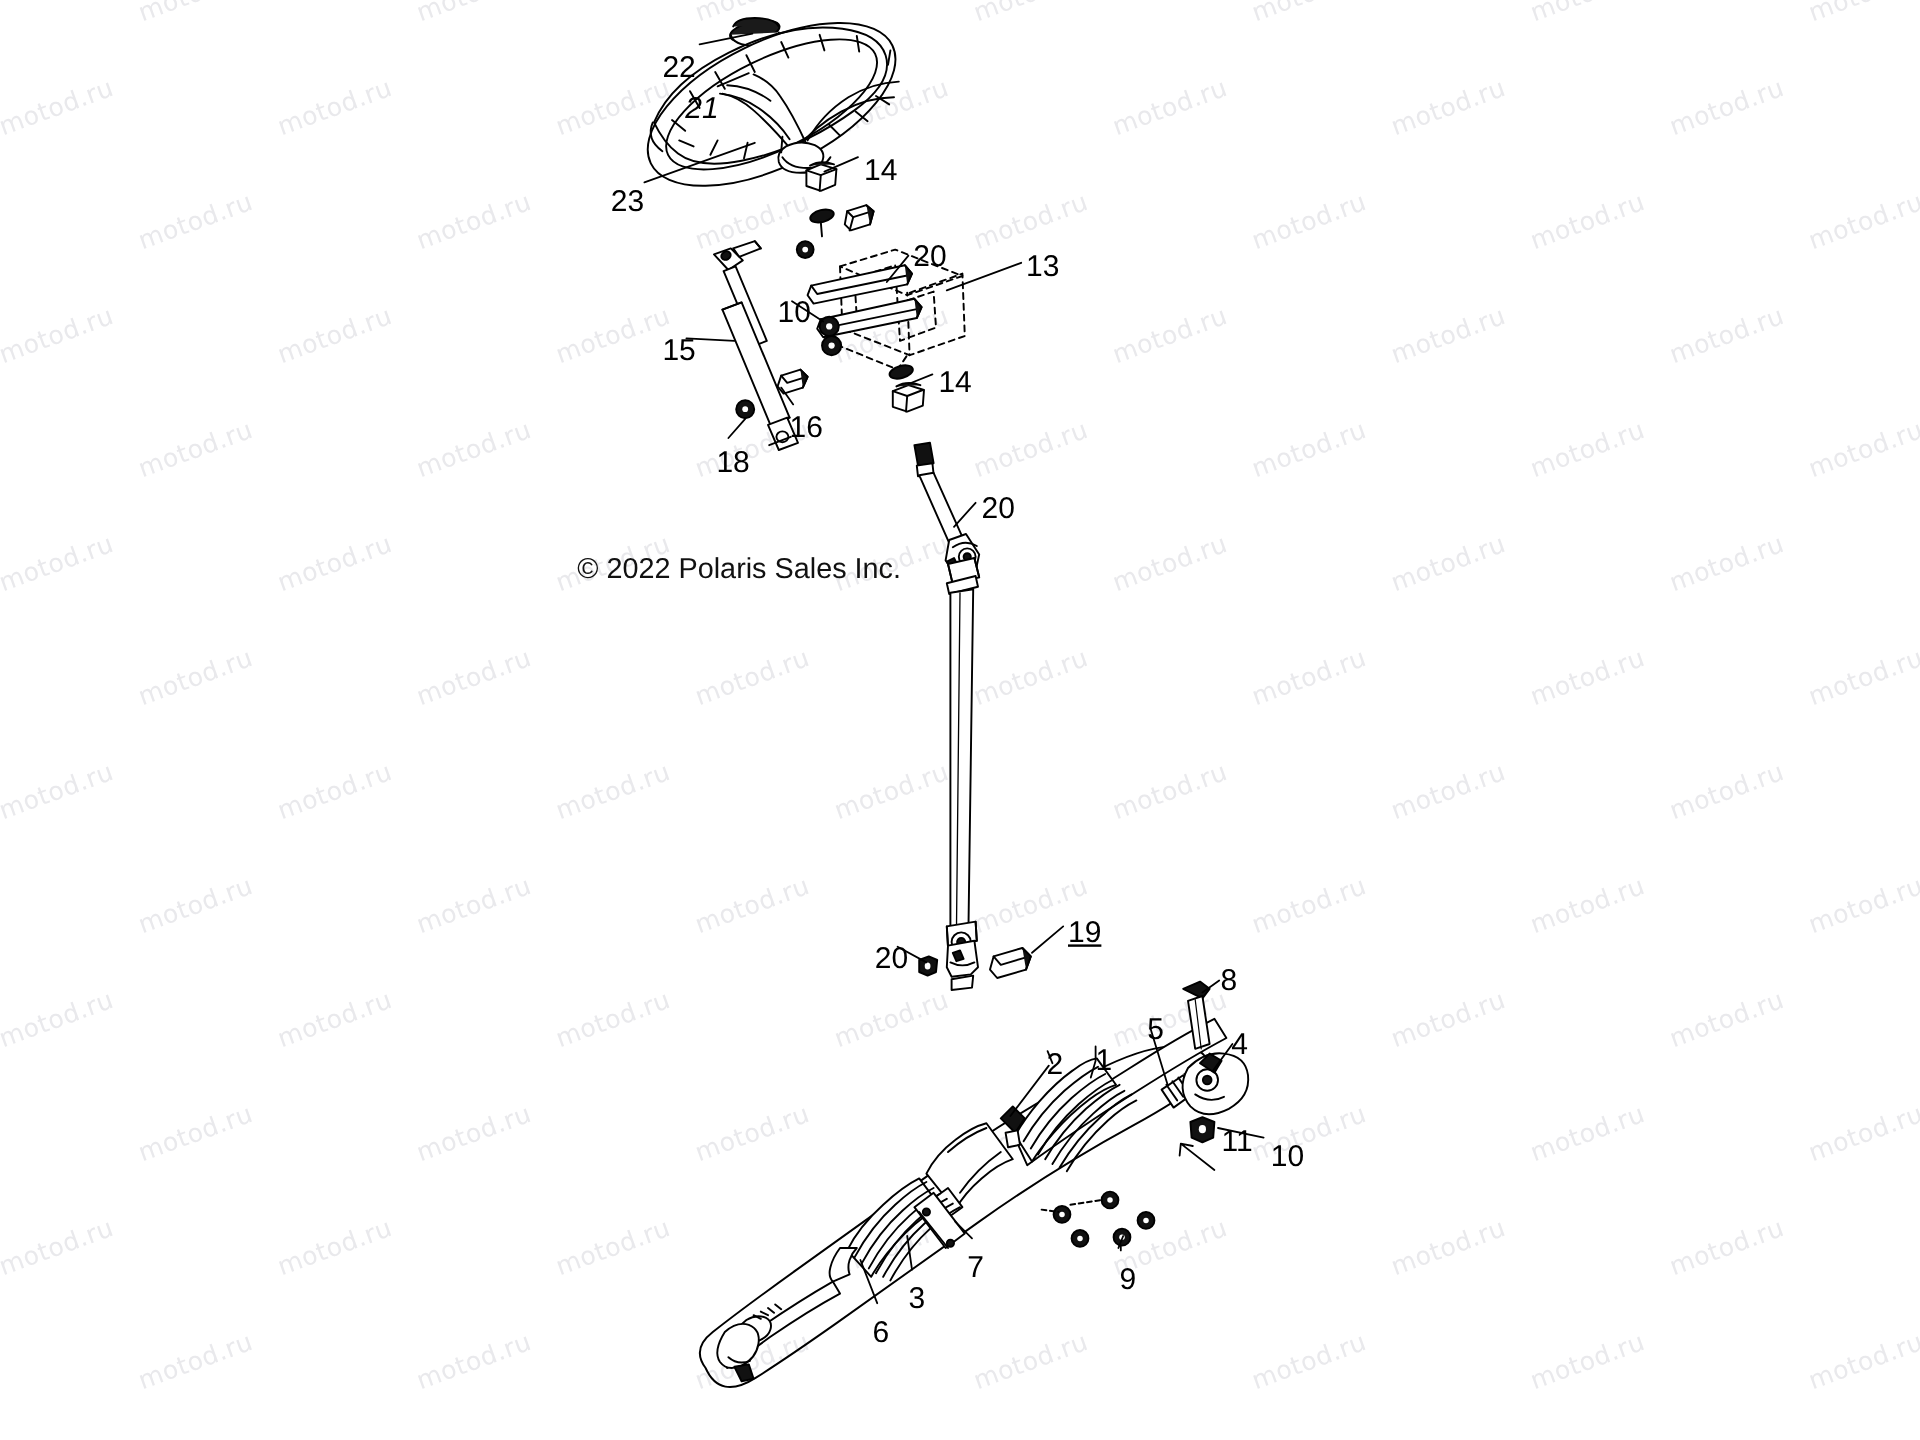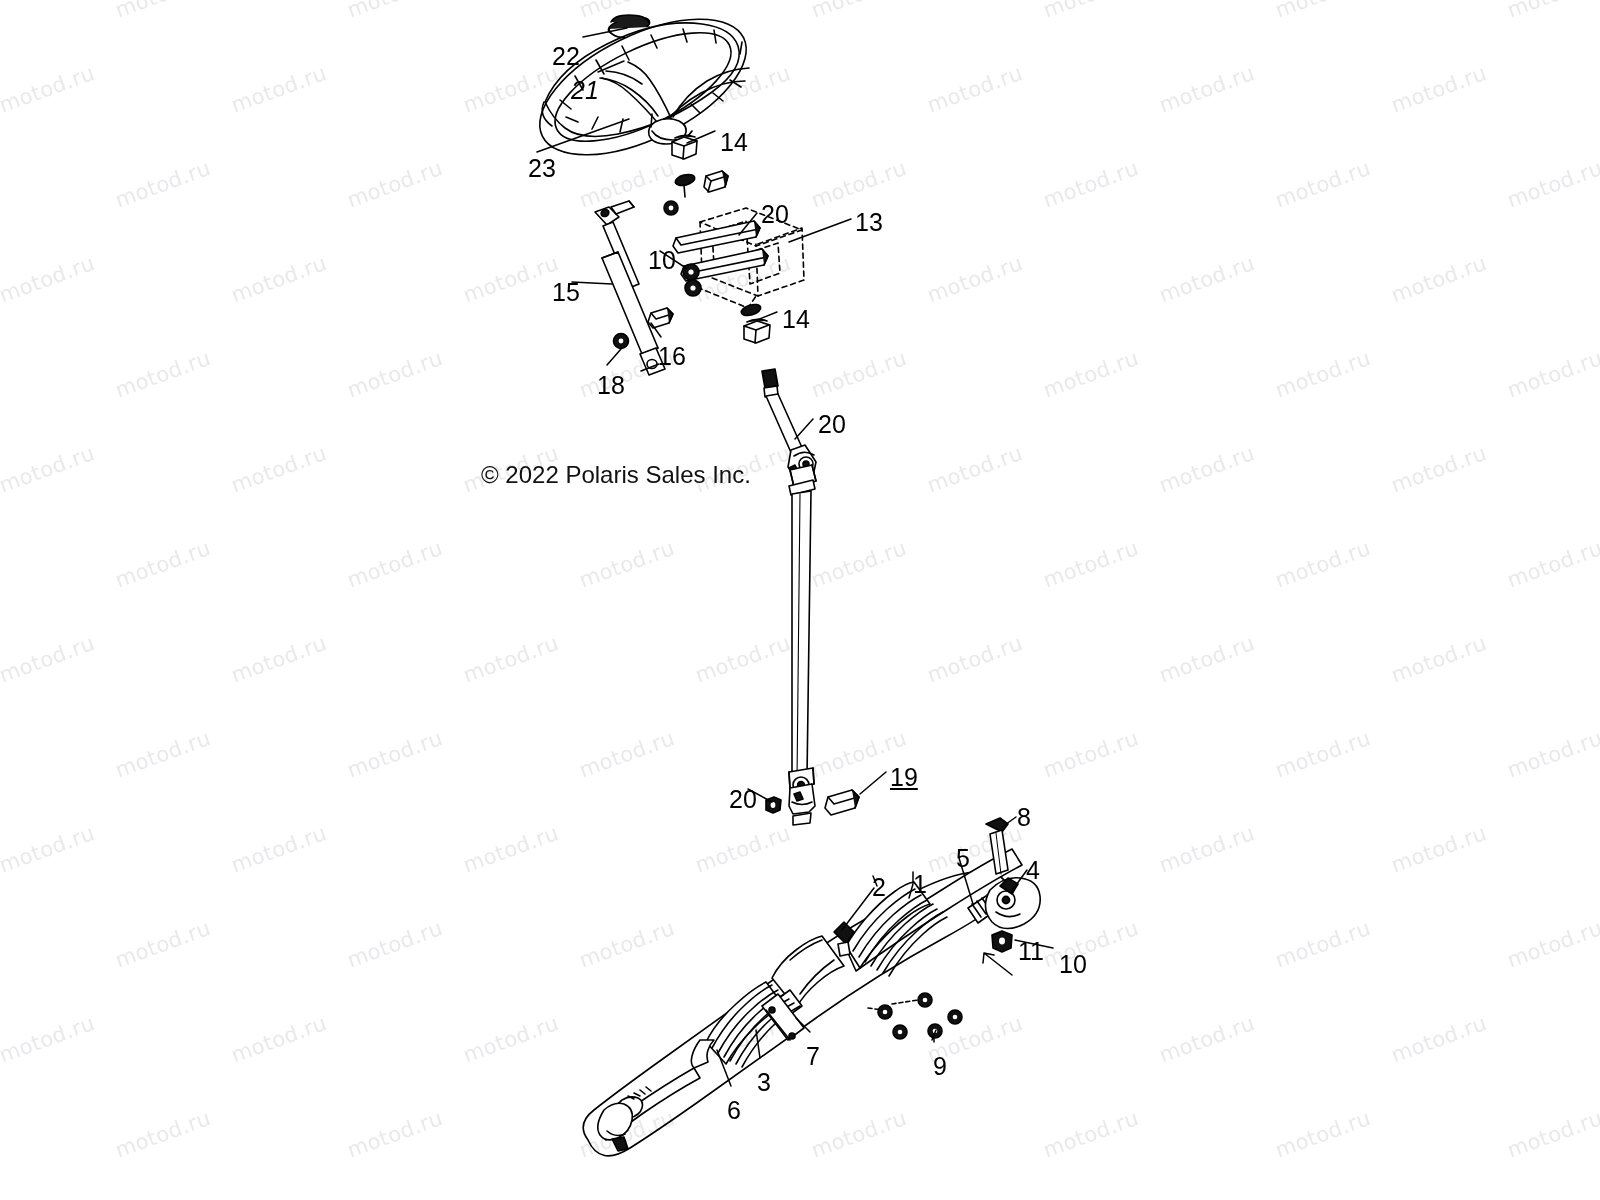--- a/index.html
+++ b/index.html
@@ -507,17 +507,17 @@
       <div class="callout" style="left: 720px; top: 130px;">14</div>
       <div class="callout" style="left: 782px; top: 307px;">14</div>
       <div class="callout" style="left: 552px; top: 280px;">15</div>
       <div class="callout" style="left: 658px; top: 344px;">16</div>
       <div class="callout" style="left: 597px; top: 373px;">18</div>
       <div class="callout" style="left: 818px; top: 412px;">20</div>
       <div class="callout" style="left: 890px; top: 765px; text-decoration: underline;">19</div>
       <div class="callout" style="left: 729px; top: 787px;">20</div>
       <div class="callout" style="left: 571px; top: 78px; font-style: italic;">21</div>
       <div class="callout" style="left: 552px; top: 44px;">22</div>
-      <div class="callout" style="left: 528px; top: 156px; text-align: center;">23</div>
+      <div class="callout" style="left: 509px; top: 156px; text-align: center;">23</div>
       <div class="callout" style="left: 648px; top: 248px;">10</div>
     </div>
 
 </div>
 
 </body></html>

